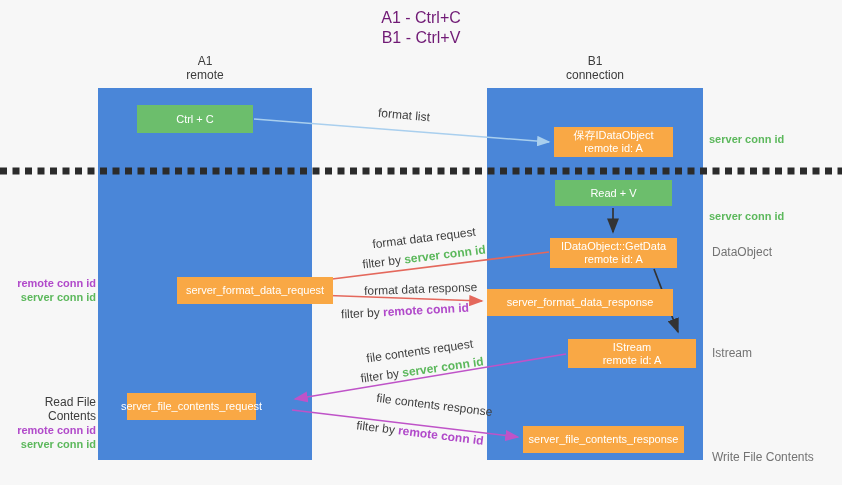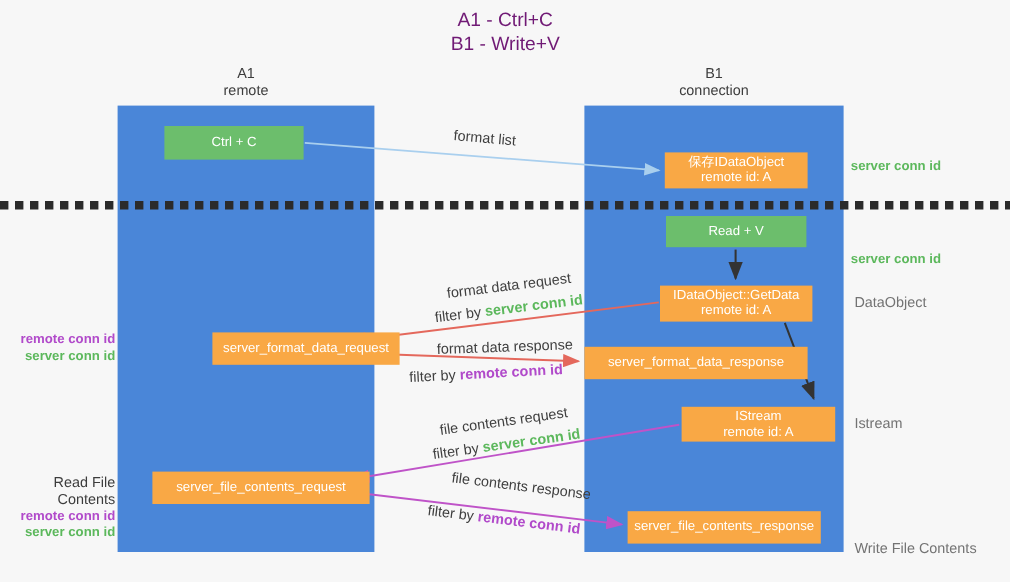--- a/index.html
+++ b/index.html
@@ -31,21 +31,21 @@
                 font-size:11px; line-height:14px; }
   .left-group .black-line { color:#3c3c3c; font-size:12px; font-weight:normal; }
 </style>
 </head>
 <body>
 
 <div id="canvas">
 
   <div class="title">
     <div>A1 - Ctrl+C</div>
-    <div>B1 - Write+V</div>
+    <div>B1 - Ctrl+V</div>
   </div>
 
   <div class="lane-header" style="left:98px; width:214px;">
     <div>A1</div>
     <div>remote</div>
   </div>
   <div class="lane-header" style="left:487px; width:216px;">
     <div>B1</div>
     <div>connection</div>
   </div>
@@ -79,21 +79,21 @@
     <line x1="566" y1="354" x2="295" y2="399" style="stroke:var(--arrow-magenta,#bf53c8)" stroke-width="1.6" marker-end="url(#ah-magenta)"></line>
     <line x1="292" y1="410" x2="518" y2="437" style="stroke:var(--arrow-magenta,#bf53c8)" stroke-width="1.6" marker-end="url(#ah-magenta)"></line>
   </svg>
 
   <div class="box green" style="left:137px; top:105px; width:116px; height:28px;">
     <span>Ctrl + C</span>
   </div>
   <div class="box orange" style="left:130px; top:277px; width:156px; height:27px;margin-left:47px;">
     <span>server_format_data_request</span>
   </div>
-  <div class="box orange" style="left:127px; top:393px; width:181px; height:27px;">
+  <div class="box orange" style="left:127px; top:393px; width:129px; height:27px;">
     <span>server_file_contents_request</span>
   </div>
 
   <div class="box orange" style="left:554px; top:127px; width:119px; height:30px;">
     <span>保存IDataObject</span>
     <span>remote id: A</span>
   </div>
   <div class="box green" style="left:555px; top:180px; width:117px; height:26px;">
     <span>Read + V</span>
   </div>

